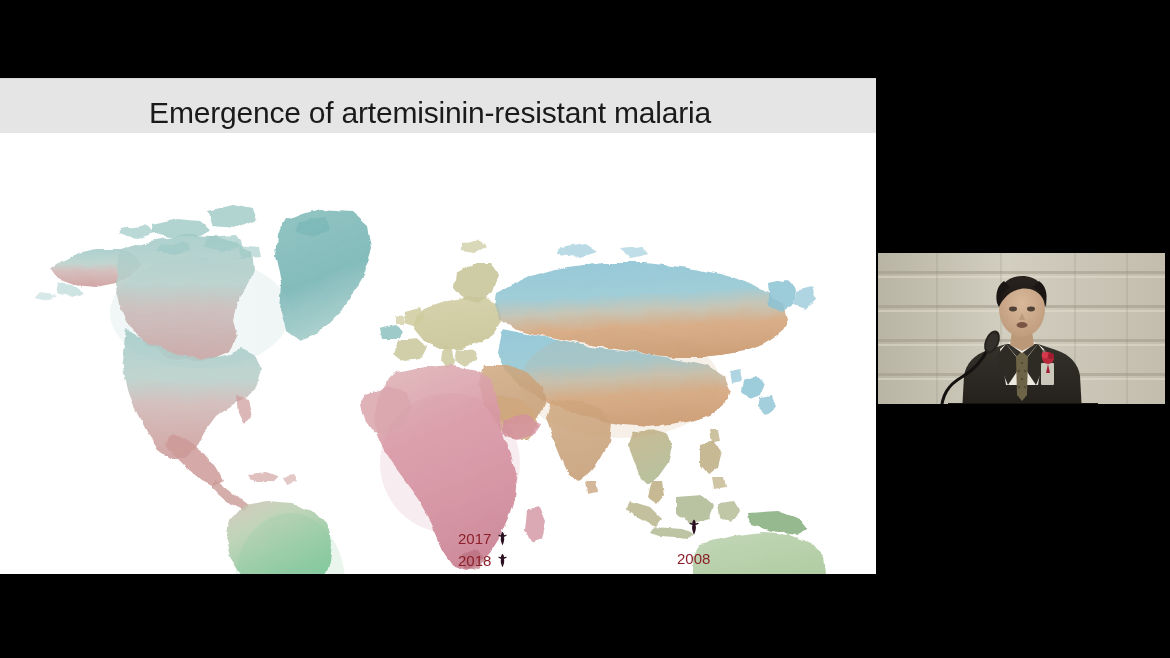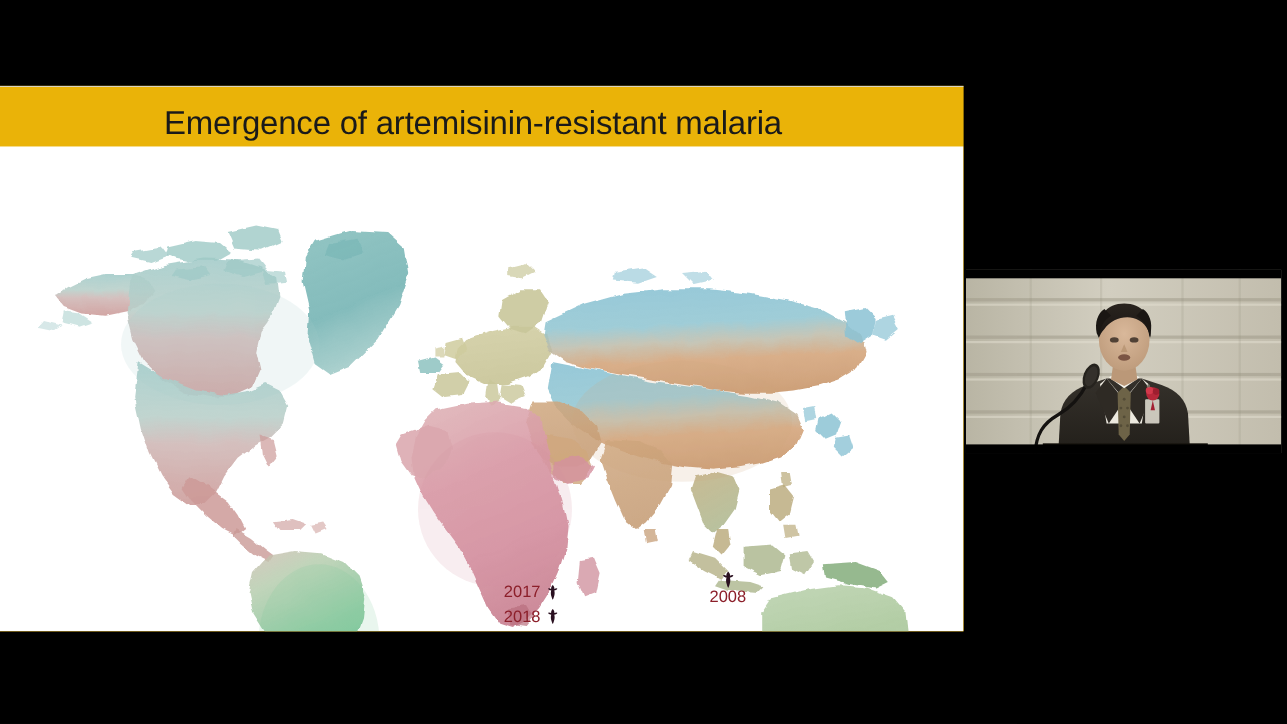--- a/index.html
+++ b/index.html
@@ -25,21 +25,21 @@
     background: #000000;
   }
 
   
   #slide-panel {
     position: absolute;
     left: 0px;
     top: 78px;
     width: 876px;
     height: 496px;
-    background: #eab308;
+    background: #e5e5e5;
     overflow: hidden;
     text-decoration: underline;
   }
 
   #slide-title {
     position: absolute;
     left: 0;
     top: 18px;
     width: 860px;
     text-align: center;
@@ -84,25 +84,25 @@
   .mosquito-icon {
     width: 9px;
     height: 15px;
     display: block;
   }
 
   #annotation-2017 { left: 458px; top: 398px; }
   #annotation-2018 { left: 458px; top: 420px; }
 
   #annotation-2008 {
-    left: 645px;
+    left: 677px;
     top: 386px;
     flex-direction: column;
     align-items: center;
-    gap: 0px;
+    gap: 16px;
   }
   #annotation-2008 .mosquito-icon { width: 10px; height: 16px; }
   #annotation-2008 .annotation-year { margin-top: 0px; }
 
   
   #video-panel {
     position: absolute;
     left: 878px;
     top: 245px;
     width: 287px;

